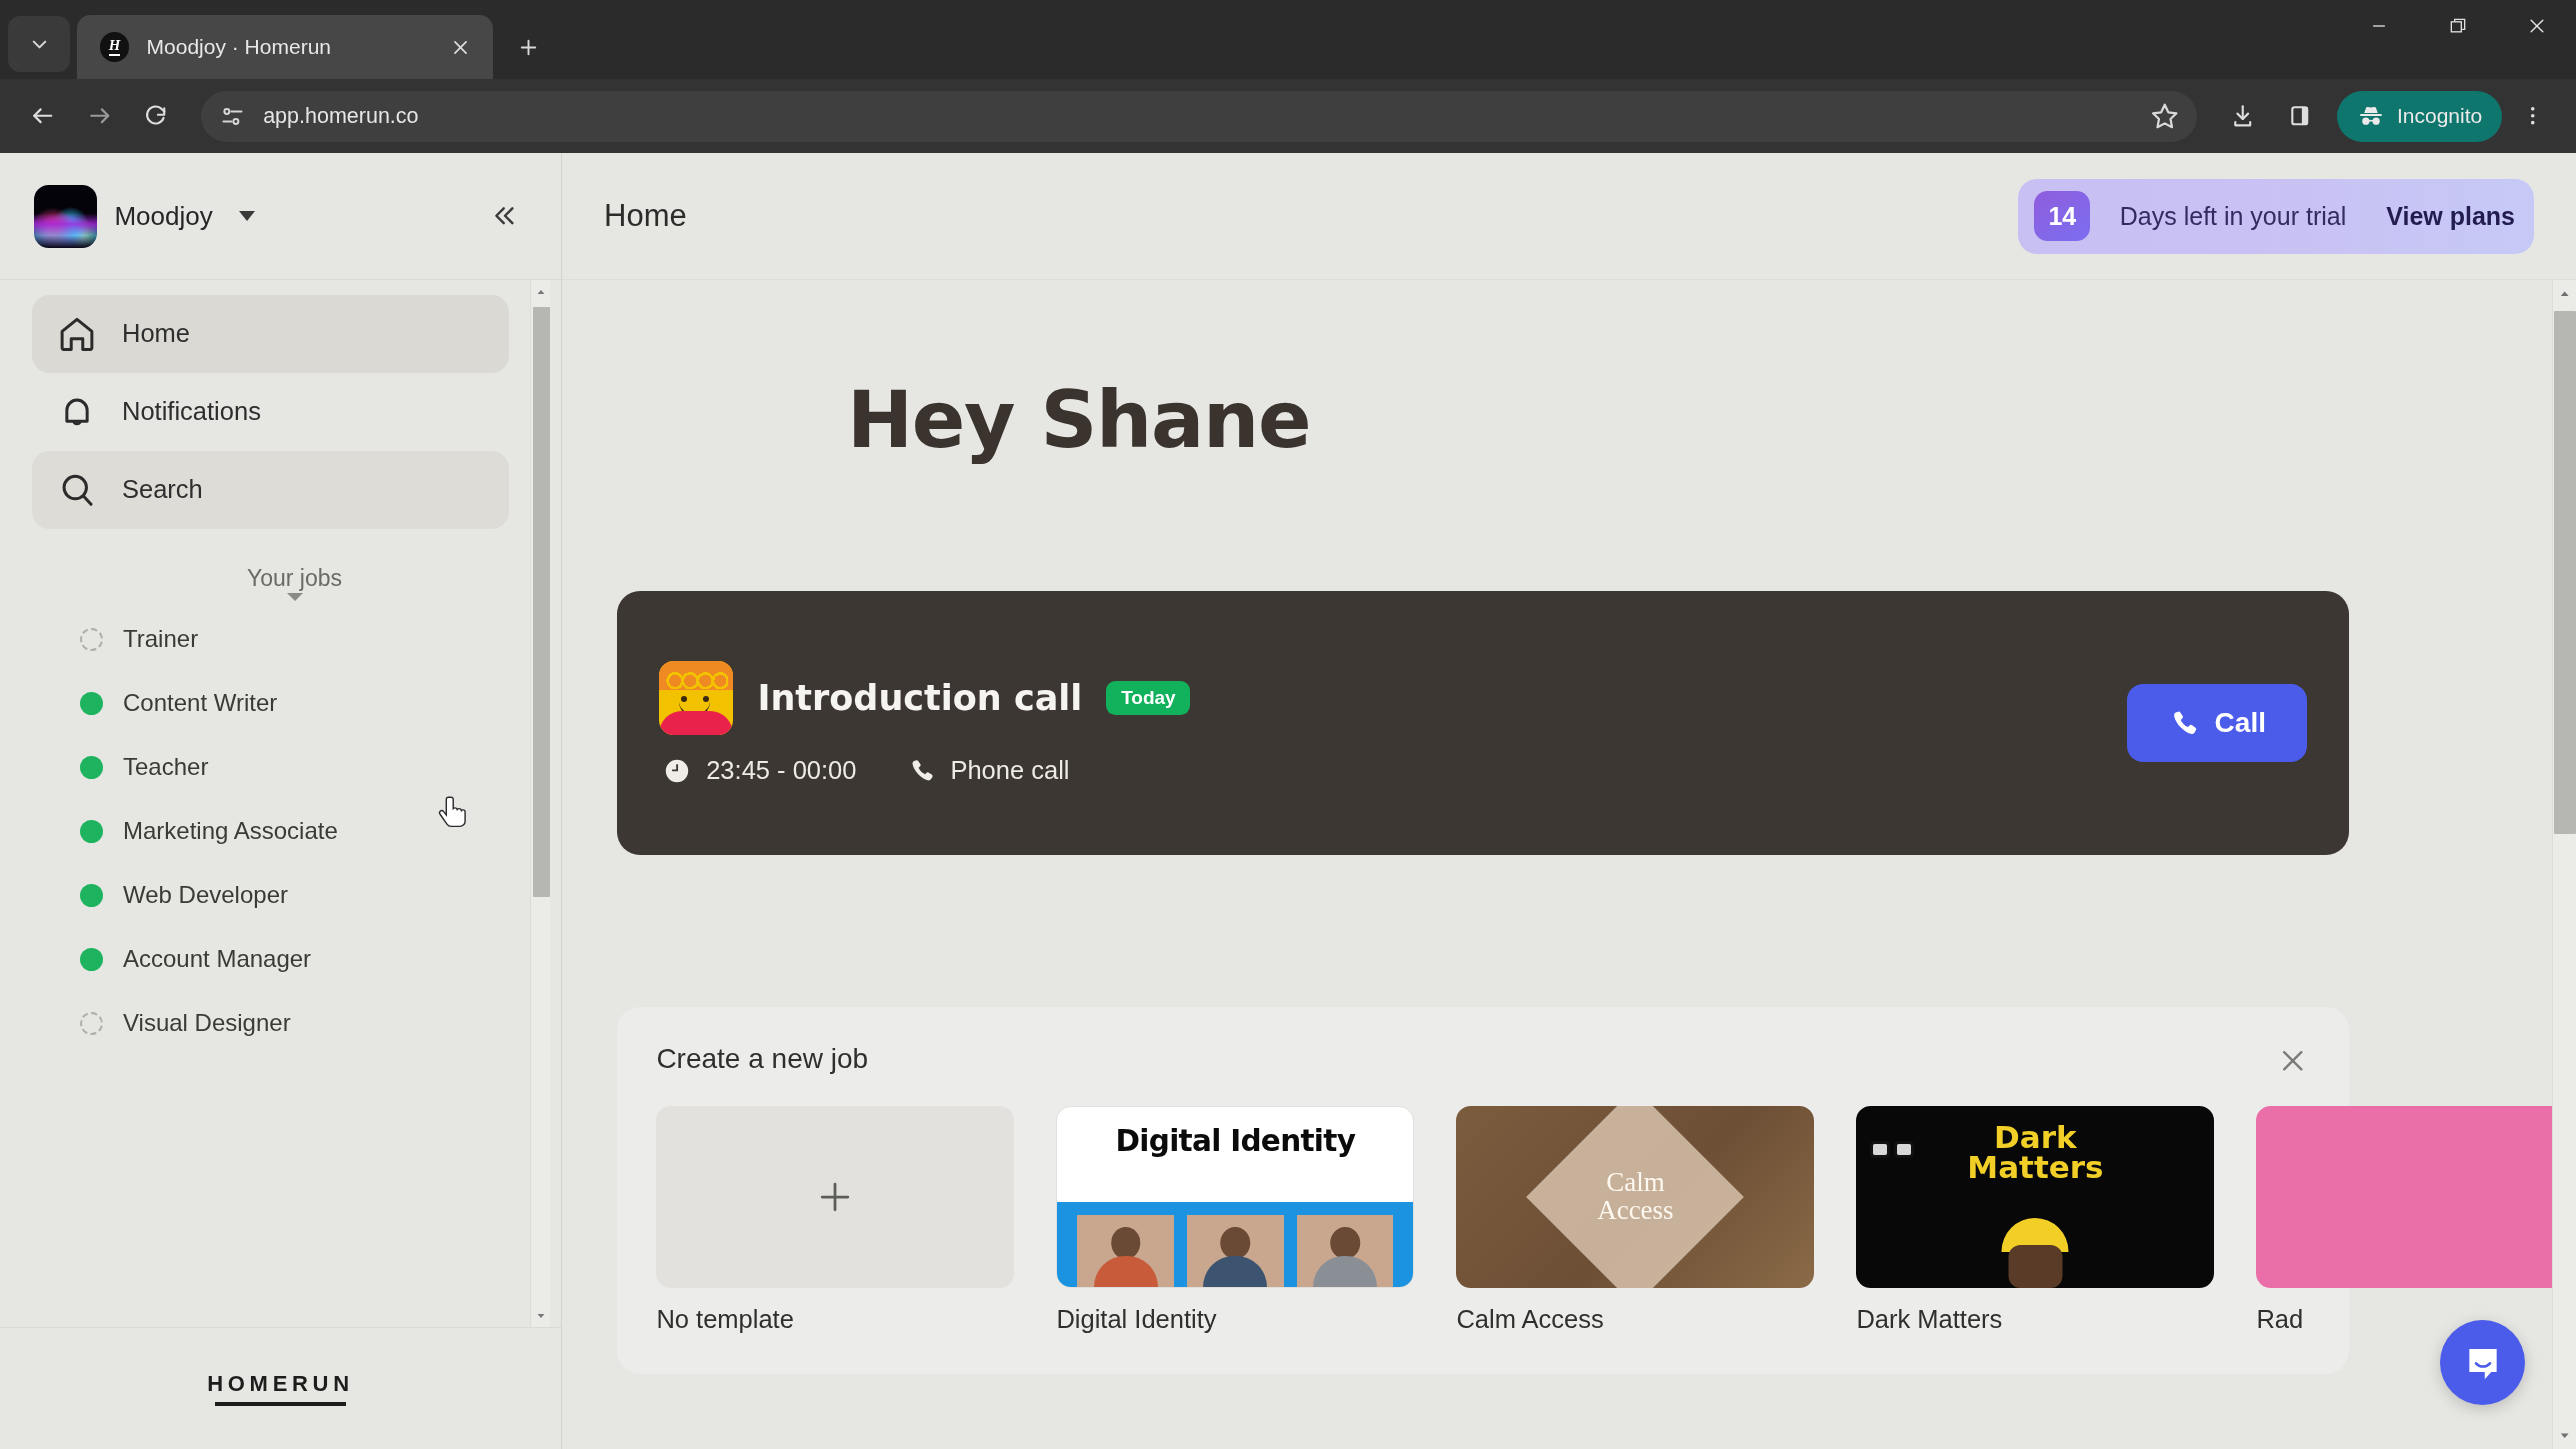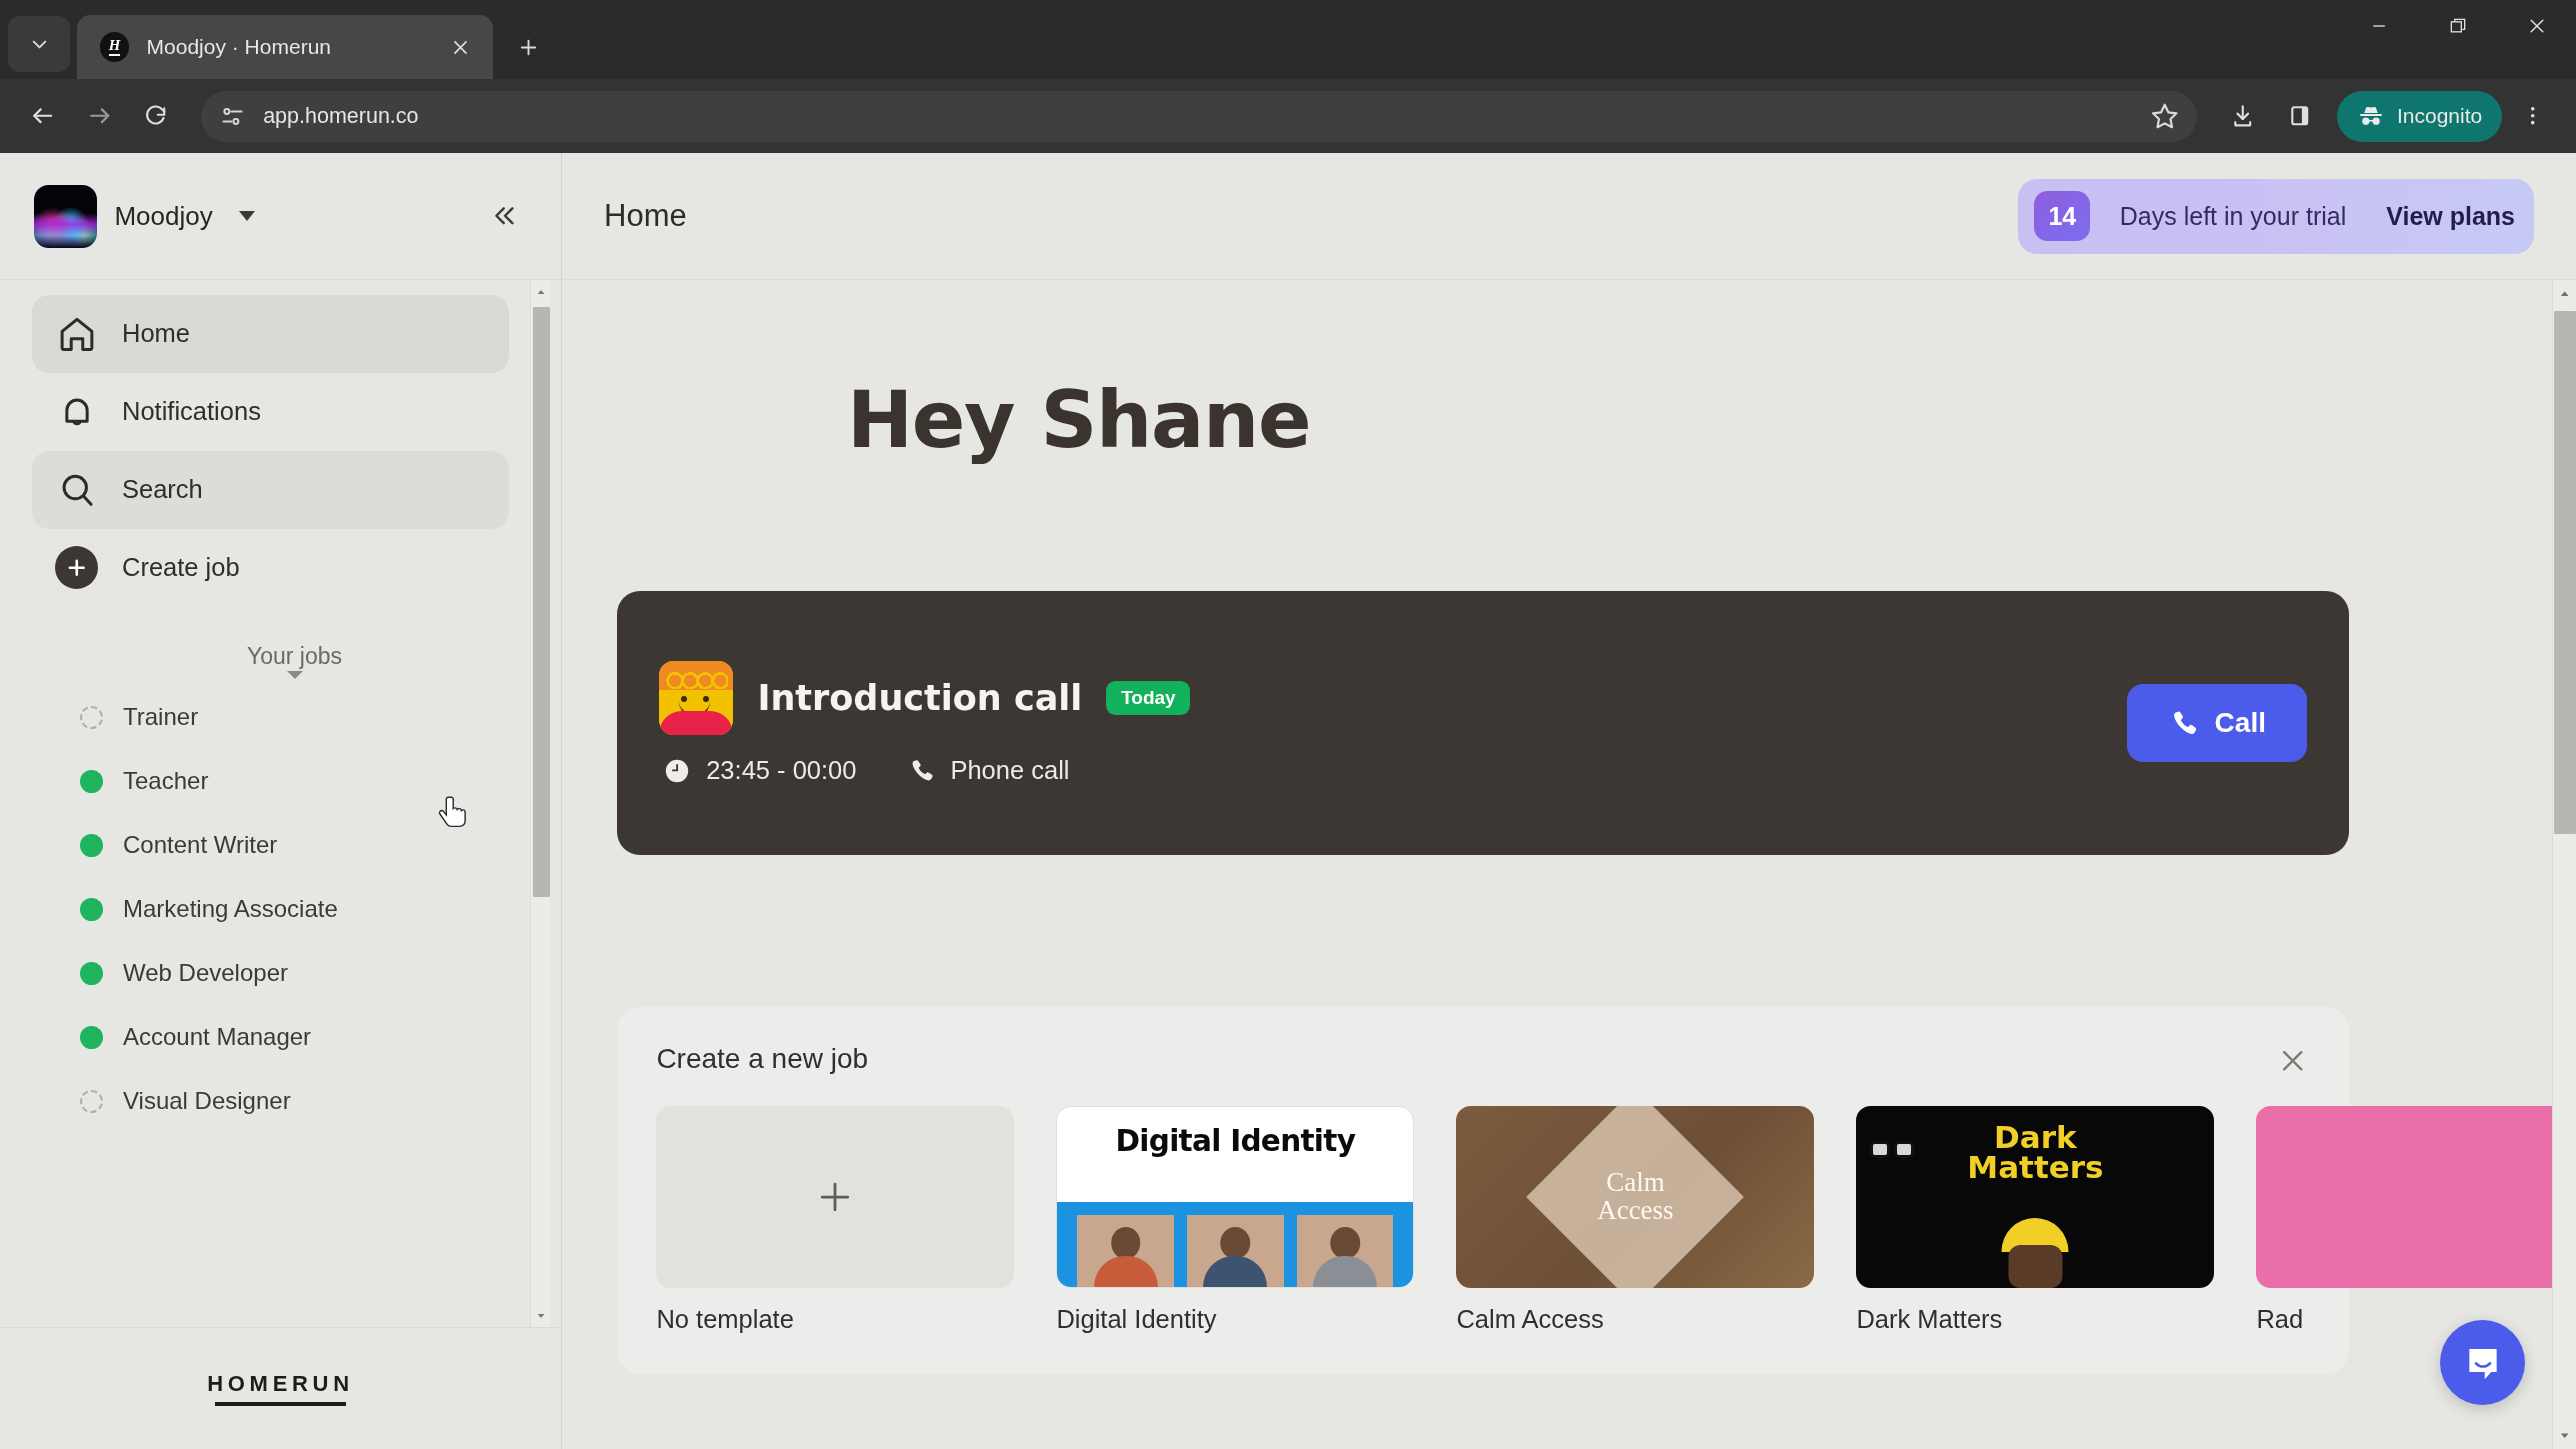--- a/index.html
+++ b/index.html
@@ -479,46 +479,37 @@
           <div class="nav-item hover">
             <span class="ico">
               <svg viewBox="0 0 24 24" fill="none" stroke="#2b2b2b" stroke-width="1.7" stroke-linecap="round">
                   <circle cx="11" cy="10.6" r="6.4"></circle>
                   <line x1="15.8" y1="15.6" x2="20" y2="20.2"></line>
                 </svg>
             </span>
             <span class="lbl">Search</span>
           </div>
 
-          <div class="nav-item">
-            <span class="plus-circle">
-              <svg viewBox="0 0 24 24" fill="none" stroke="#ffffff" stroke-width="2.4" stroke-linecap="round">
-                  <line x1="12" y1="5.5" x2="12" y2="18.5"></line>
-                  <line x1="5.5" y1="12" x2="18.5" y2="12"></line>
-                </svg>
-            </span>
-            <span class="lbl">Create job</span>
-          </div>
 
           <div class="jobs-head">
             <span class="t">Your jobs</span>
             <span class="cd"></span>
           </div>
 
           <div class="job-item">
             <span class="job-dot draft"></span>
             <span class="job-name">Trainer</span>
           </div>
           <div class="job-item">
             <span class="job-dot live"></span>
-            <span class="job-name">Teacher</span>
+            <span class="job-name">Content Writer</span>
           </div>
           <div class="job-item">
             <span class="job-dot live"></span>
-            <span class="job-name">Content Writer</span>
+            <span class="job-name">Teacher</span>
           </div>
           <div class="job-item">
             <span class="job-dot live"></span>
             <span class="job-name">Marketing Associate</span>
           </div>
           <div class="job-item">
             <span class="job-dot live"></span>
             <span class="job-name">Web Developer</span>
           </div>
           <div class="job-item">

